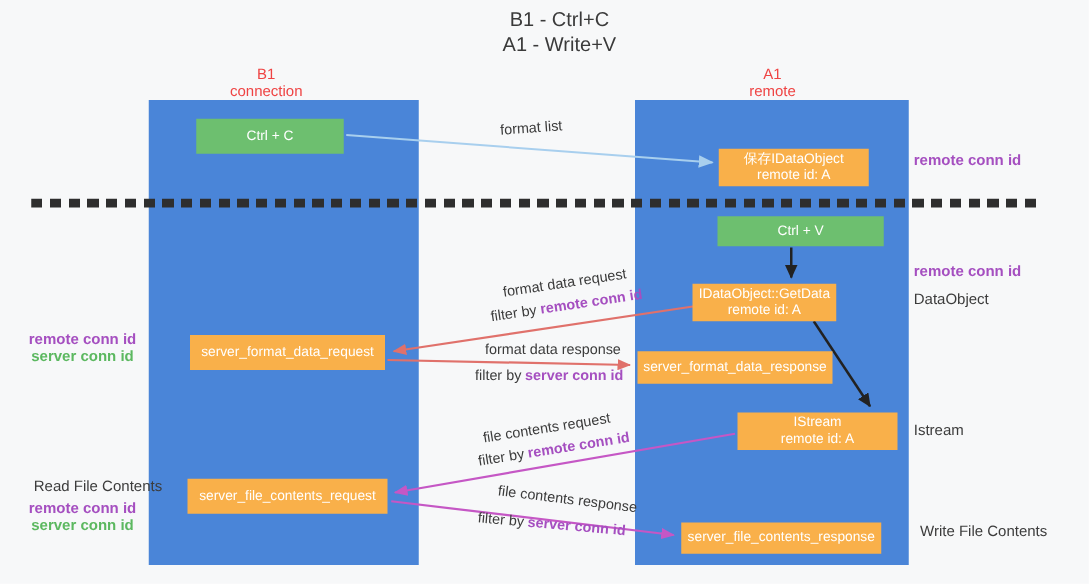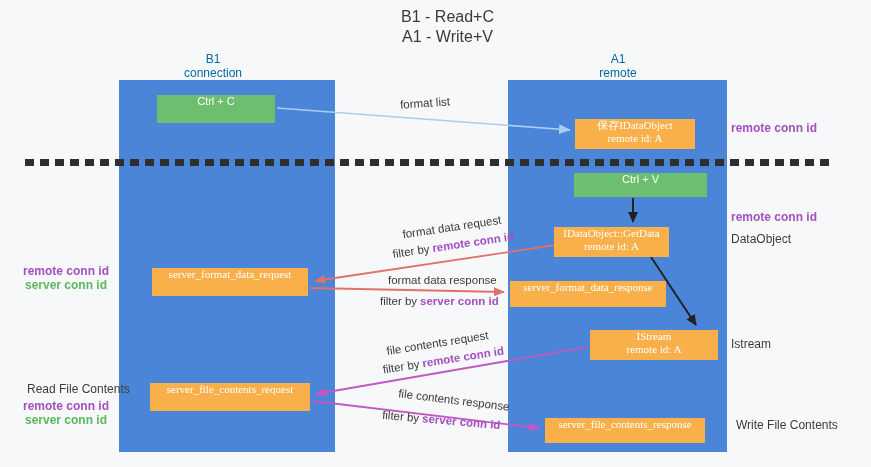--- a/index.html
+++ b/index.html
@@ -1,30 +1,30 @@
 <!DOCTYPE html>
 <html><head>
 <meta charset="utf-8">
 <style>
   html,body{margin:0;padding:0;}
   .canvas{position:relative;width:871px;height:467px;background:#f7f8f9;
     font-family:"Liberation Sans",sans-serif;overflow:hidden;}
   .title{position:absolute;left:355px;top:7px;width:185px;text-align:center;
     font-size:16px;color:#3a3a3a;line-height:20px;z-index:5;}
   .hdr{position:absolute;top:52px;width:120px;text-align:center;font-size:12px;
-    color:#0369a1;line-height:14px;z-index:5;}
+    color:#ef4444;line-height:14px;z-index:5;}
   .hdr-left{left:153px;} .hdr-right{left:558px;text-align:center;}
   .col{position:absolute;top:80px;height:372px;background:#4a85d8;z-index:1;}
   .col-left{left:119px;width:216px;} .col-right{left:508px;width:219px;}
   .dash{position:absolute;left:25px;top:159px;width:805px;height:7px;z-index:2;
     background:repeating-linear-gradient(90deg,#2e2e2e 0 9px,transparent 9px 15px);}
   svg.arrows{position:absolute;left:0;top:0;z-index:3;pointer-events:none;}
   .node{position:absolute;color:#fff;font-size:11px;text-align:center;z-index:4;
-    display:flex;flex-direction:column;justify-content:flex-start;line-height:13px;}
-  .green{background:#6dbf6f;} .orange{background:#f9b04a;font-family:Liberation Serif, serif;}
+    display:flex;flex-direction:column;justify-content:center;line-height:13px;}
+  .green{background:#6dbf6f;} .orange{background:#f9b04a;}
   #ctrl-c{left:157px;top:95px;width:118px;height:28px;}
   #save-ido{left:575px;top:119px;width:120px;height:30px;}
   #ctrl-v{left:574px;top:173px;width:133px;height:24px;}
   #getdata{left:554px;top:227px;width:115px;height:30px;}
   #fmt-req{left:152px;top:268px;width:156px;height:28px;}
   #fmt-resp{left:510px;top:281px;width:156px;height:26px;}
   #istream{left:590px;top:330px;width:128px;height:30px;}
   #file-req{left:150px;top:383px;width:160px;height:28px;}
   #file-resp{left:545px;top:418px;width:160px;height:25px;}
   .ann{position:absolute;font-size:12px;color:#3c3c3c;white-space:nowrap;z-index:5;}
@@ -48,21 +48,21 @@
   #lbl-fcr2{left:382px;top:354px;transform:rotate(-9deg);}
   #lbl-fcre1{left:398px;top:394px;transform:rotate(7deg);}
   #lbl-fcre2{left:382px;top:414px;transform:rotate(5deg);}
 </style>
 </head>
 <body>
 
 <div class="canvas">
 
   <div class="title">
-    <div>B1 - Read+C</div>
+    <div>B1 - Ctrl+C</div>
     <div>A1 - Write+V</div>
   </div>
 
   <div class="hdr hdr-left">
     <div>B1</div>
     <div>connection</div>
   </div>
   <div class="hdr hdr-right">
     <div>A1</div>
     <div>remote</div>

